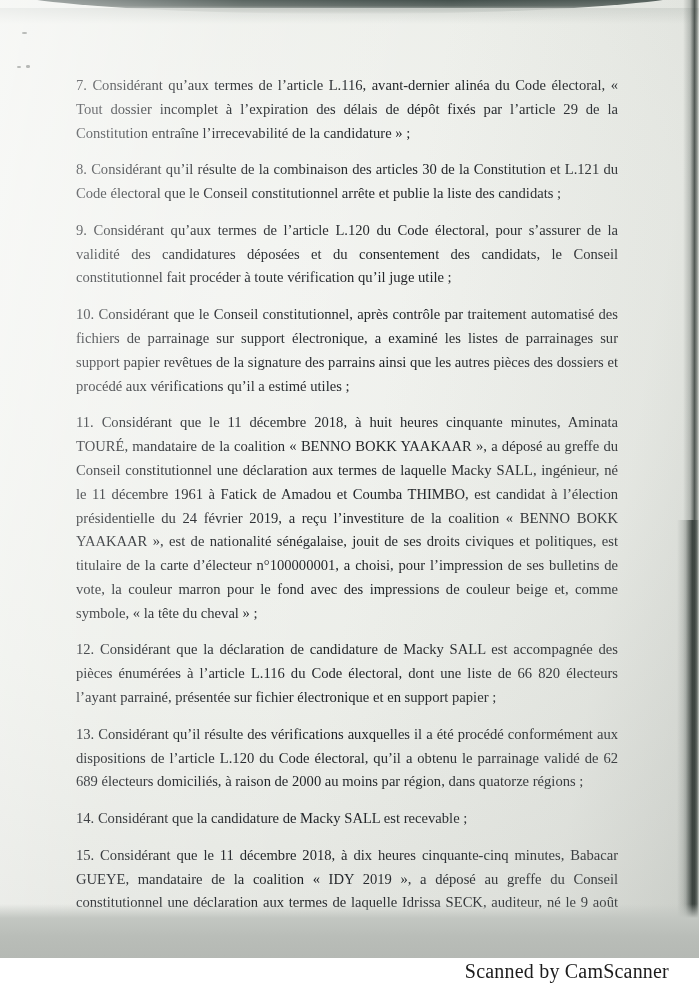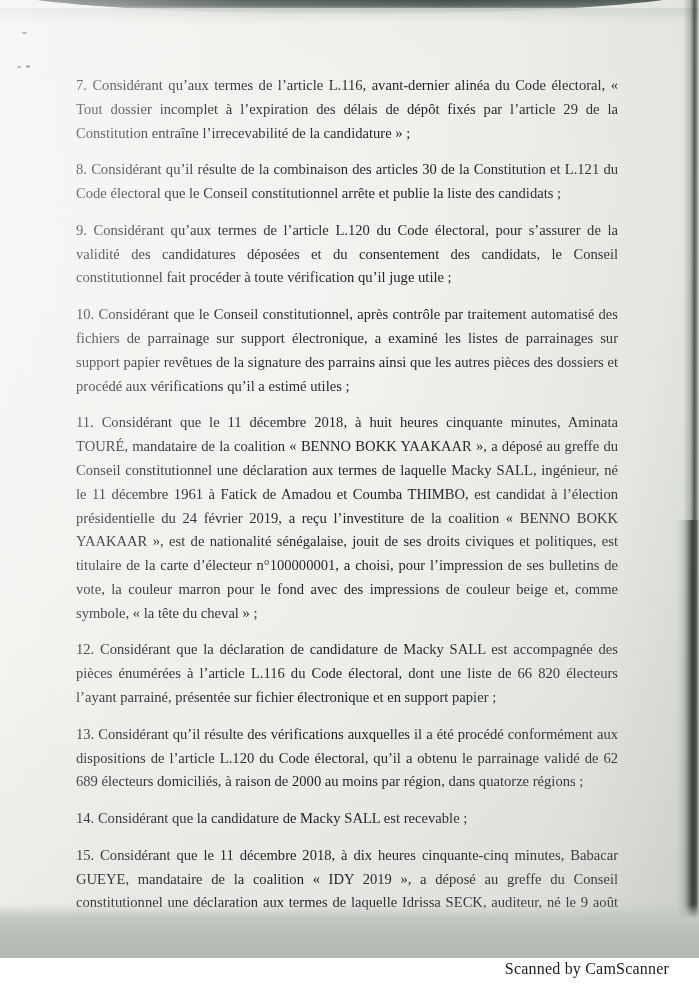--- a/index.html
+++ b/index.html
@@ -124,21 +124,21 @@
     position: relative;
     width: 699px;
     height: 32px;
     background: #ffffff;
   }
   .camscanner-watermark {
     position: absolute;
     right: 30px;
     top: 2px;
     font-family: "Liberation Serif", serif;
-    font-size: 16px;
+    font-size: 20px;
     color: #1b1b1b;
     letter-spacing: 0.2px;
     white-space: nowrap;
   }
 </style>
 </head>
 <body>
 
 <div class="scan-viewport">
 

